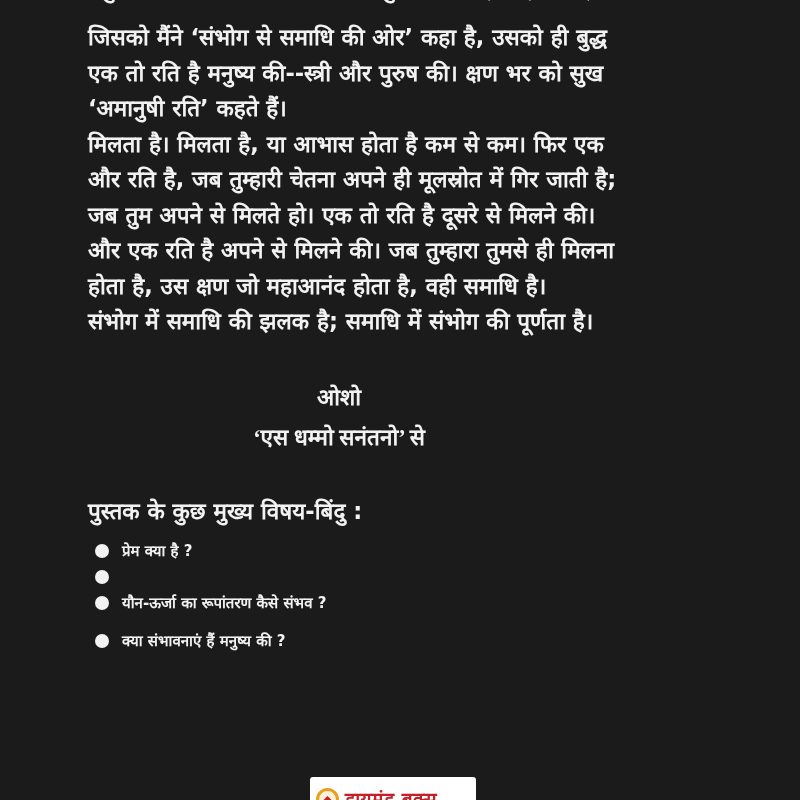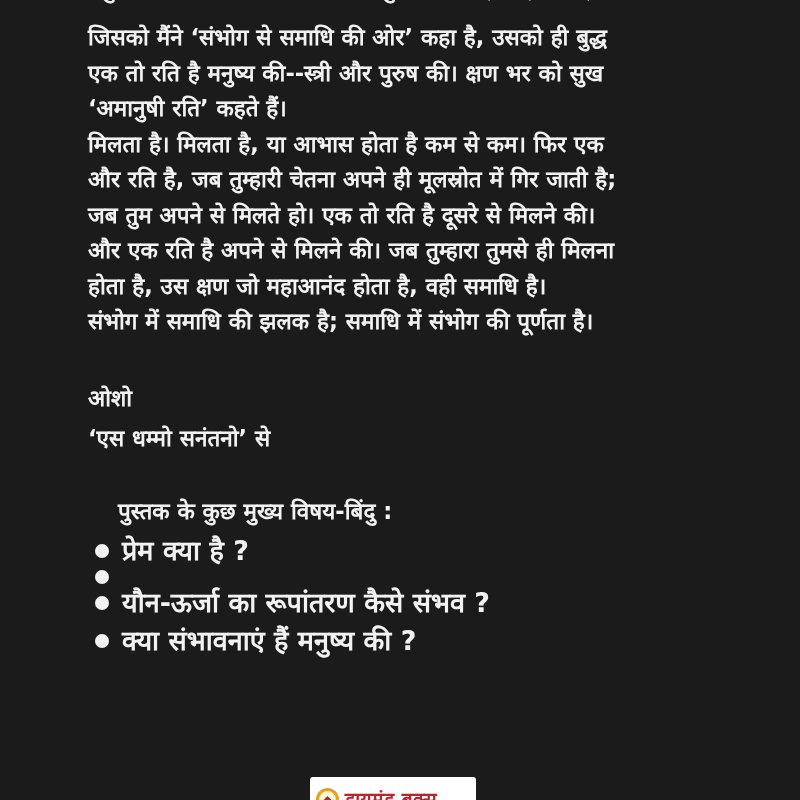--- a/index.html
+++ b/index.html
@@ -39,48 +39,48 @@
     font-size: 22.5px;
     line-height: 35.5px;
     font-weight: 600;
     white-space: nowrap;
   }
   .attribution {
     position: absolute;
     left: 88px;
     top: 378px;
     width: 502px;
-    text-align: left;
+    text-align: center;
+    font-family: Liberation Serif, serif;
   }
   .attribution .attr-line {
     font-size: 22.5px;
     line-height: 40px;
     font-weight: 600;
   }
   .topics {
     position: absolute;
     left: 88px;
     top: 492px;
     width: 560px;
   }
   .topics-heading {
     font-size: 22.5px;
     line-height: 38px;
     font-weight: 600;
-    margin-left: 30px;
   }
   .topics ul {
     list-style: none;
     margin: 2px 0 0 0;
     padding: 0;
   }
   .topics li {
     display: flex;
     align-items: center;
-    font-size: 27px;
+    font-size: 15px;
     line-height: 38px;
     font-weight: 600;
   }
   .bullet-dot {
     display: inline-block;
     width: 14px;
     height: 14px;
     border-radius: 50%;
     background: #f2f2f2;
     margin-left: 7px;

